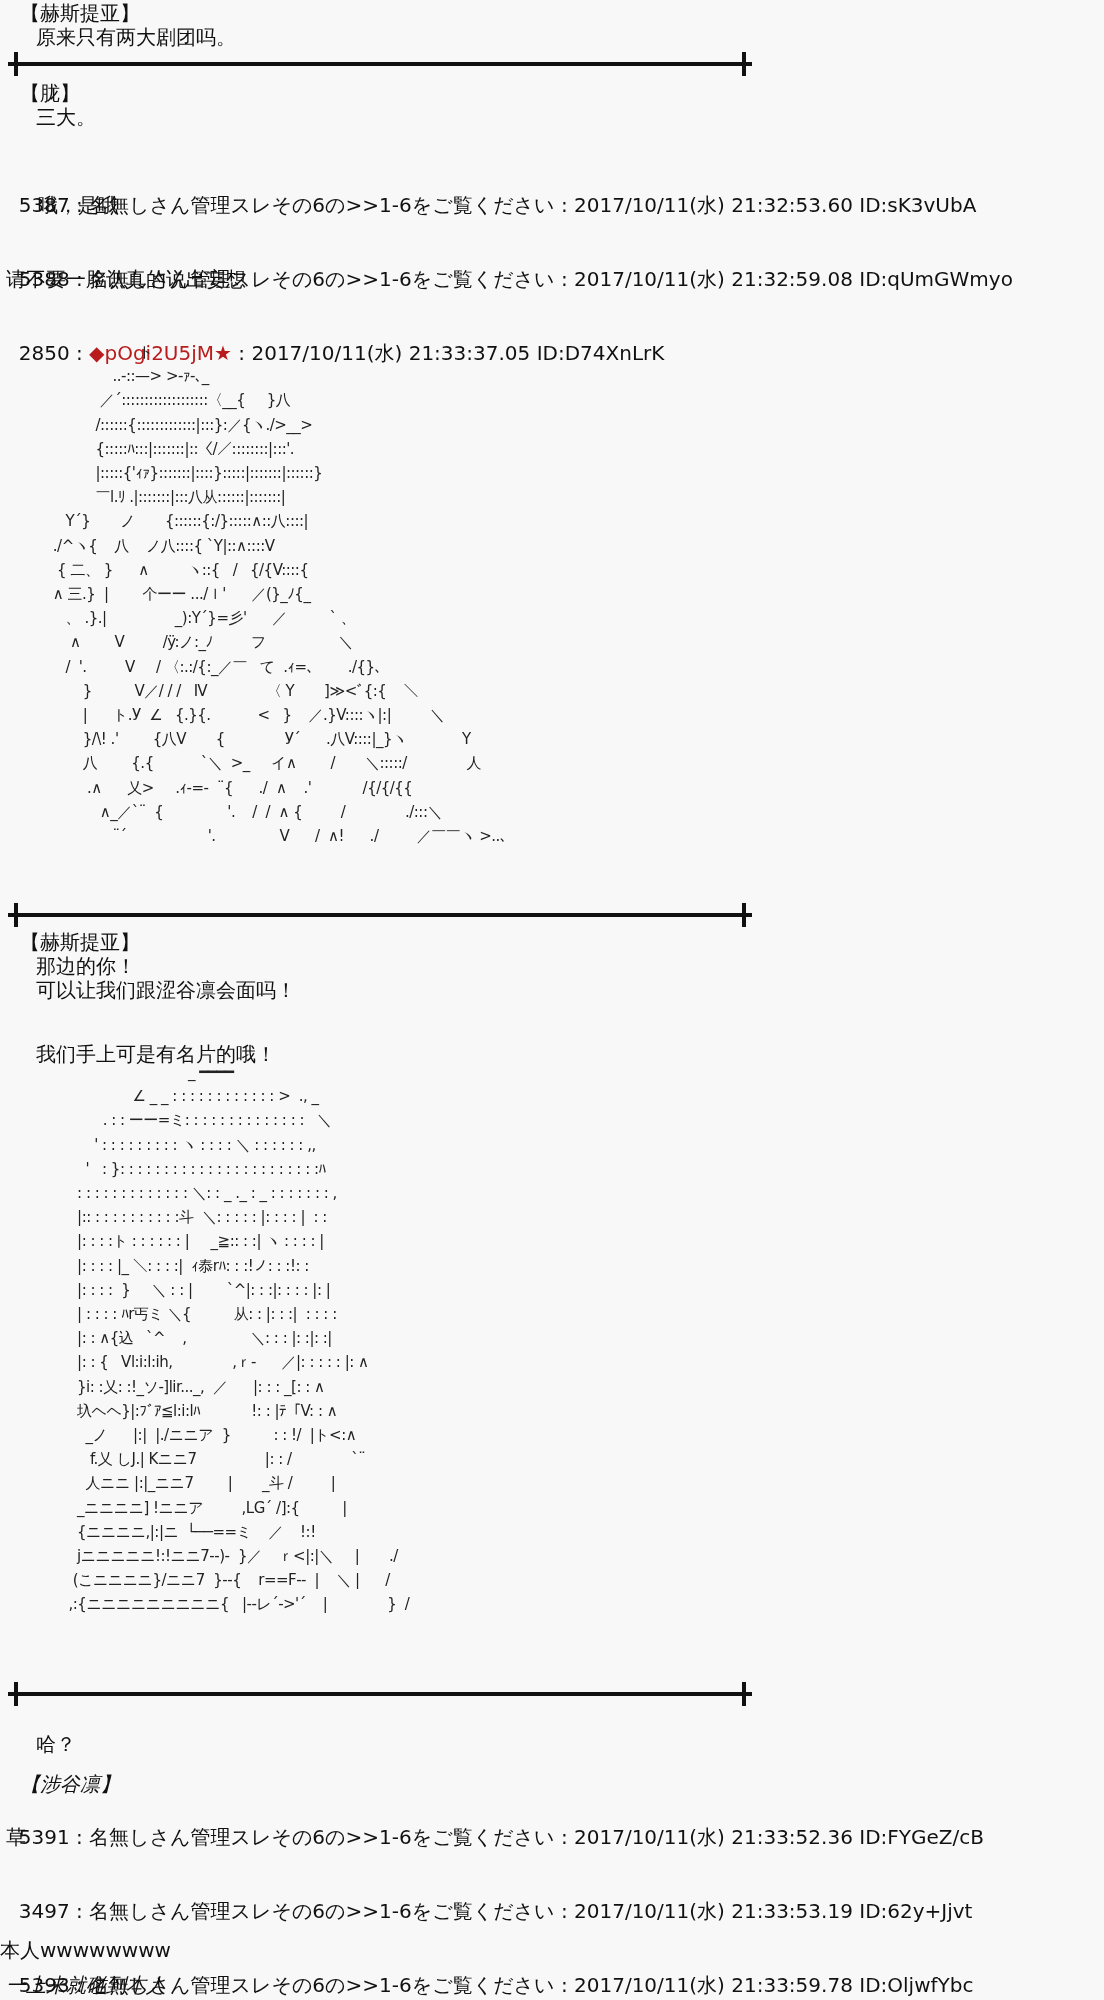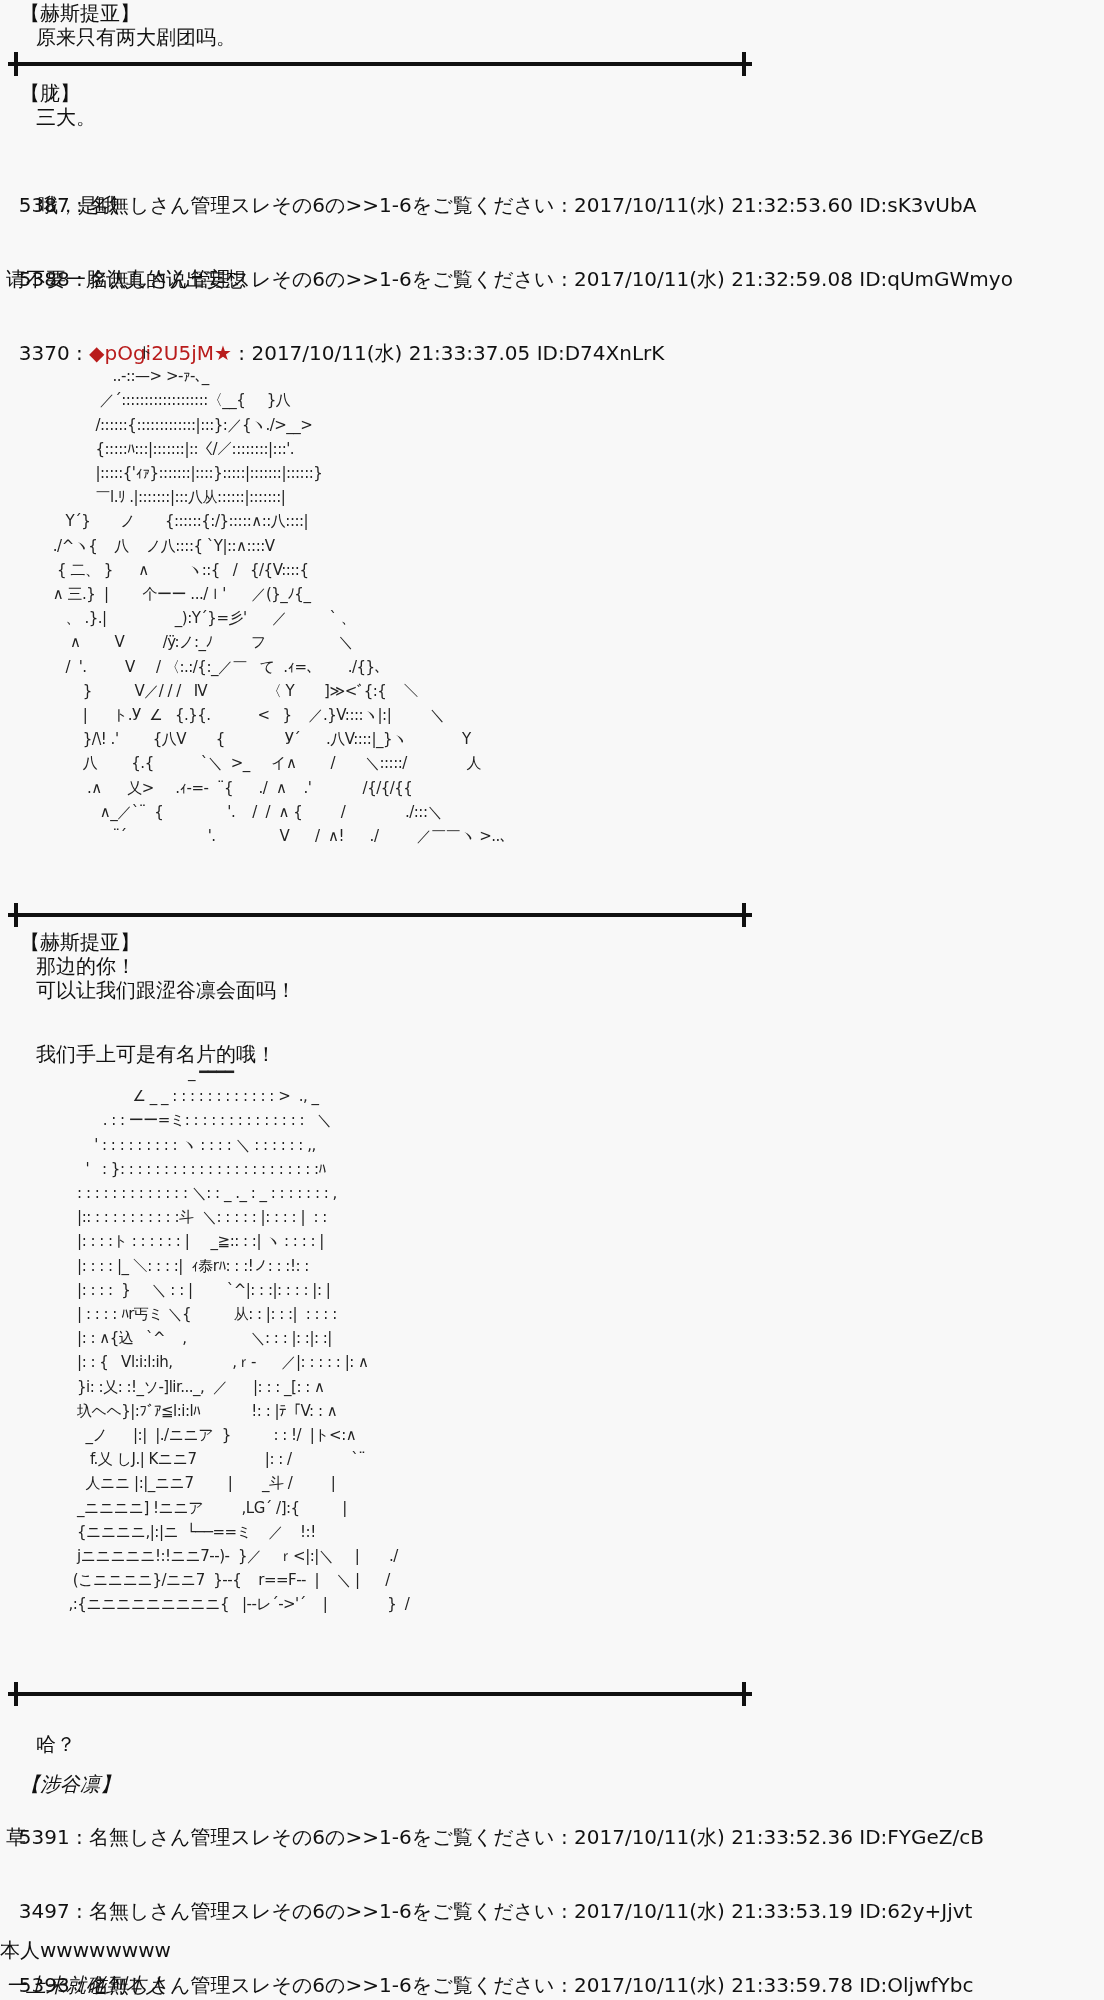--- a/index.html
+++ b/index.html
@@ -39,21 +39,21 @@
   <span>5387</span><span> : </span><span>名無しさん管理スレその6の&gt;&gt;1-6をご覧ください</span><span> : </span><span>2017/10/11(水) 21:32:53.60</span> <span>ID:sK3vUbA</span>
 </div>
 <div class="abs" style="left:6px; top:192px;margin-left:32px;">哦，是哦</div>
 
 <div class="abs post-header" style="left:6px; top:242px;">
   <span>5388</span><span> : </span><span>名無しさん管理スレその6の&gt;&gt;1-6をご覧ください</span><span> : </span><span>2017/10/11(水) 21:32:59.08</span> <span>ID:qUmGWmyo</span>
 </div>
 <div class="abs" style="left:6px; top:266px;">请不要一脸认真的说出妄想</div>
 
 <div class="abs post-header" style="left:6px; top:316px;">
-  <span>3370</span><span> : </span><span class="trip">◆pOgi2U5jM★</span><span> : </span><span>2017/10/11(水) 21:33:37.05</span> <span>ID:D74XnLrK</span>
+  <span>2850</span><span> : </span><span class="trip">◆pOgi2U5jM★</span><span> : </span><span>2017/10/11(水) 21:33:37.05</span> <span>ID:D74XnLrK</span>
 </div>
 
 <div class="aa" id="art1" style="left:40px; top:340px;">                       ト
                  ..-::—&gt; &gt;-ｧ-､_
               ／´:::::::::::::::::::〈__{     }八
              /::::::{:::::::::::::|:::}:／{ヽ./&gt;__&gt;
              {:::::ﾊ:::|:::::::|::〈/／::::::::|:::'.
              |:::::{'ｨｧ}:::::::|::::}:::::|:::::::|::::::}
              ￣l.ﾘ .|:::::::|:::八从::::::|:::::::|
       Y´}       ノ       {::::::{:/}:::::∧::八::::|

